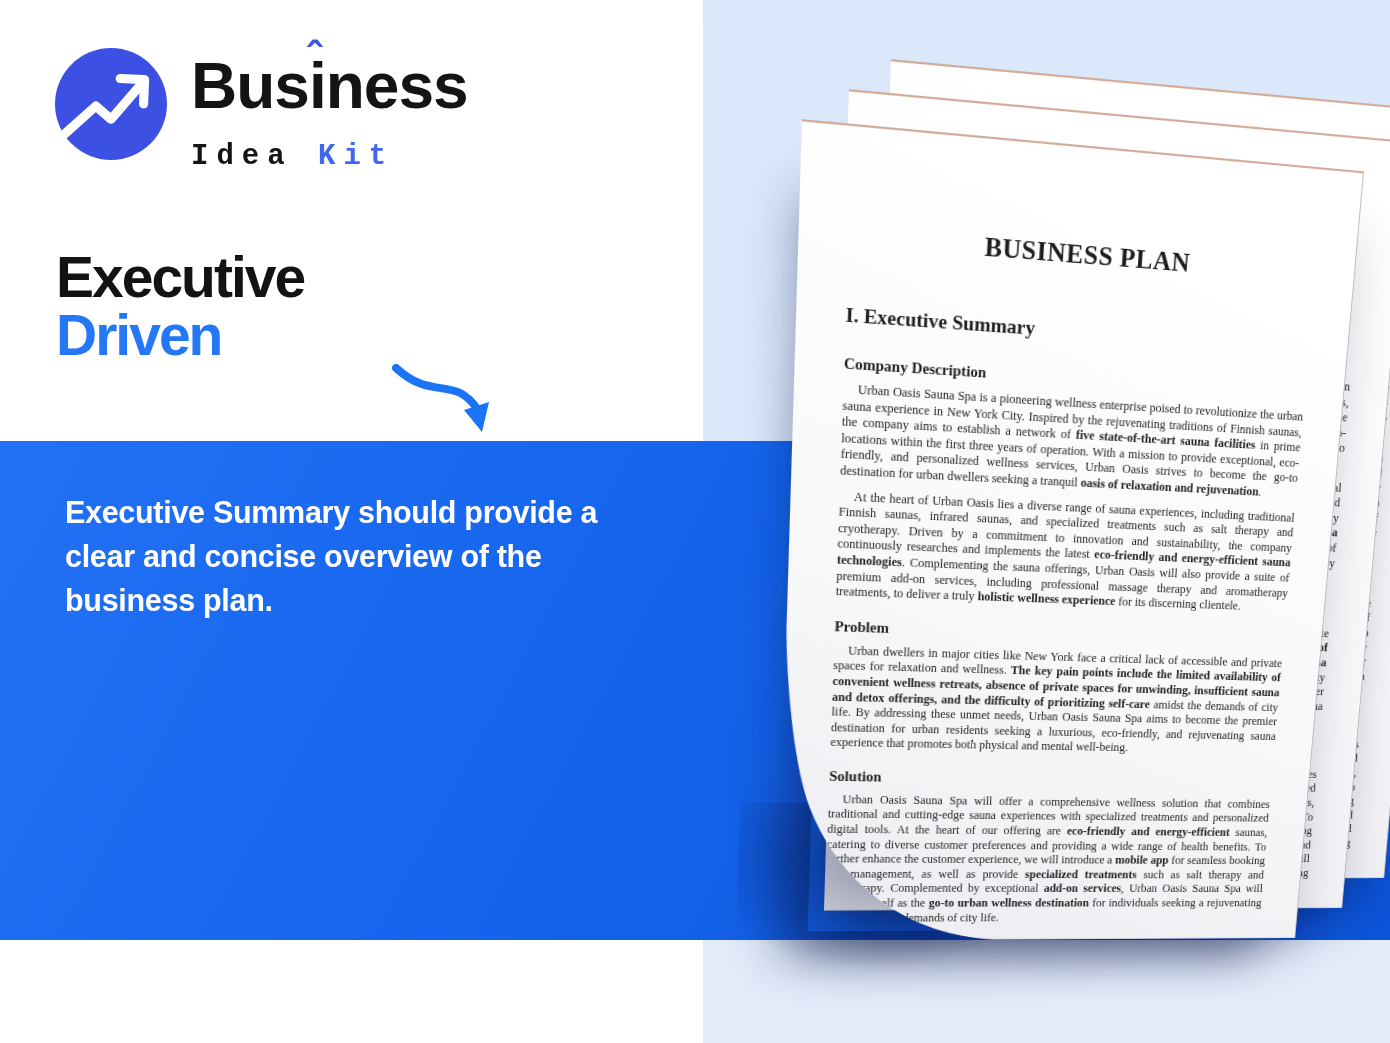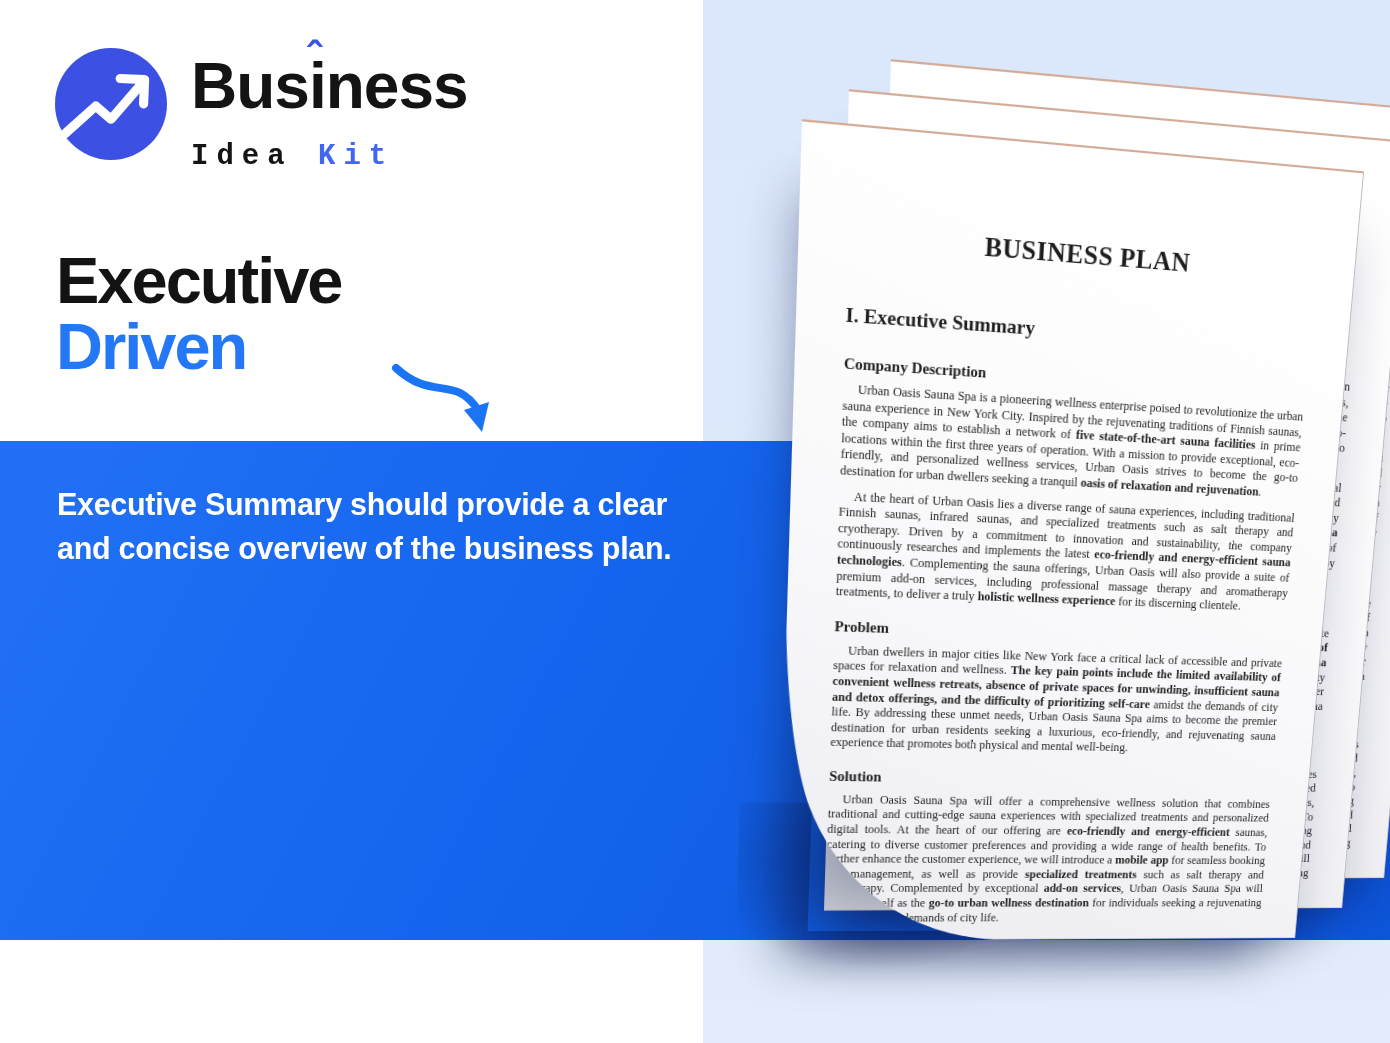--- a/index.html
+++ b/index.html
@@ -16,28 +16,28 @@
   
   .logo{position:absolute;left:55px;top:48px;display:flex;align-items:flex-start;}
   .logo-mark{width:112px;height:112px;}
   .logo-text{margin-left:24px;position:relative;padding-top:6px;}
   .logo-word1{font-size:64px;font-weight:800;color:#141414;letter-spacing:-1px;line-height:1;}
   .logo-caret{position:absolute;left:116px;top:-12px;color:#3c55e8;font-size:44px;font-weight:800;line-height:1;}
   .logo-line2{font-family:"Liberation Mono",monospace;font-weight:700;font-size:29px;
     letter-spacing:8px;margin-top:24px;color:#141414;line-height:1;}
   .logo-kit{color:#4166ef;}
   
-  .hero-title{position:absolute;left:56px;top:248px;font-size:65px;font-weight:800;
+  .hero-title{position:absolute;left:56px;top:248px;font-size:57px;font-weight:800;
     line-height:1.02;letter-spacing:-2px;color:#131313;}
   .hero-title .line2{color:#2478f5;}
   .hero-arrow{position:absolute;left:388px;top:358px;}
   
   .info-text{position:absolute;left:57px;top:482px;width:620px;color:#ffffff;
     font-size:30.5px;font-weight:700;line-height:1.45;letter-spacing:-0.3px;z-index:5;}
-  .info-text p{margin:0;}
+  .info-text p{margin:8px;}
   .info-text p + p{margin-top:46px;}
   
   .paper-wrap{position:absolute;width:545px;height:800px;}
   #pw-back{left:884px;top:100px;z-index:1;transform:perspective(1200px) rotateX(-8deg) rotateY(8deg) rotateZ(3.5deg);}
   #pw-mid{left:842px;top:130px;z-index:2;transform:perspective(1200px) rotateX(-8deg) rotateY(8deg) rotateZ(3.5deg);}
   #pw-front{left:795px;top:160px;z-index:3;transform:perspective(1200px) rotateX(-8deg) rotateY(8deg) rotateZ(3.5deg);}
   .paper-shadow{position:absolute;left:30px;top:35px;right:18px;bottom:10px;
     box-shadow:-30px 32px 45px rgba(8,20,70,.38),15px 28px 55px rgba(8,20,70,.20);}
   .paper{position:absolute;inset:0;
     background:linear-gradient(200deg,#ffffff 15%,#f8f8fa 60%,#ececf1 100%);

